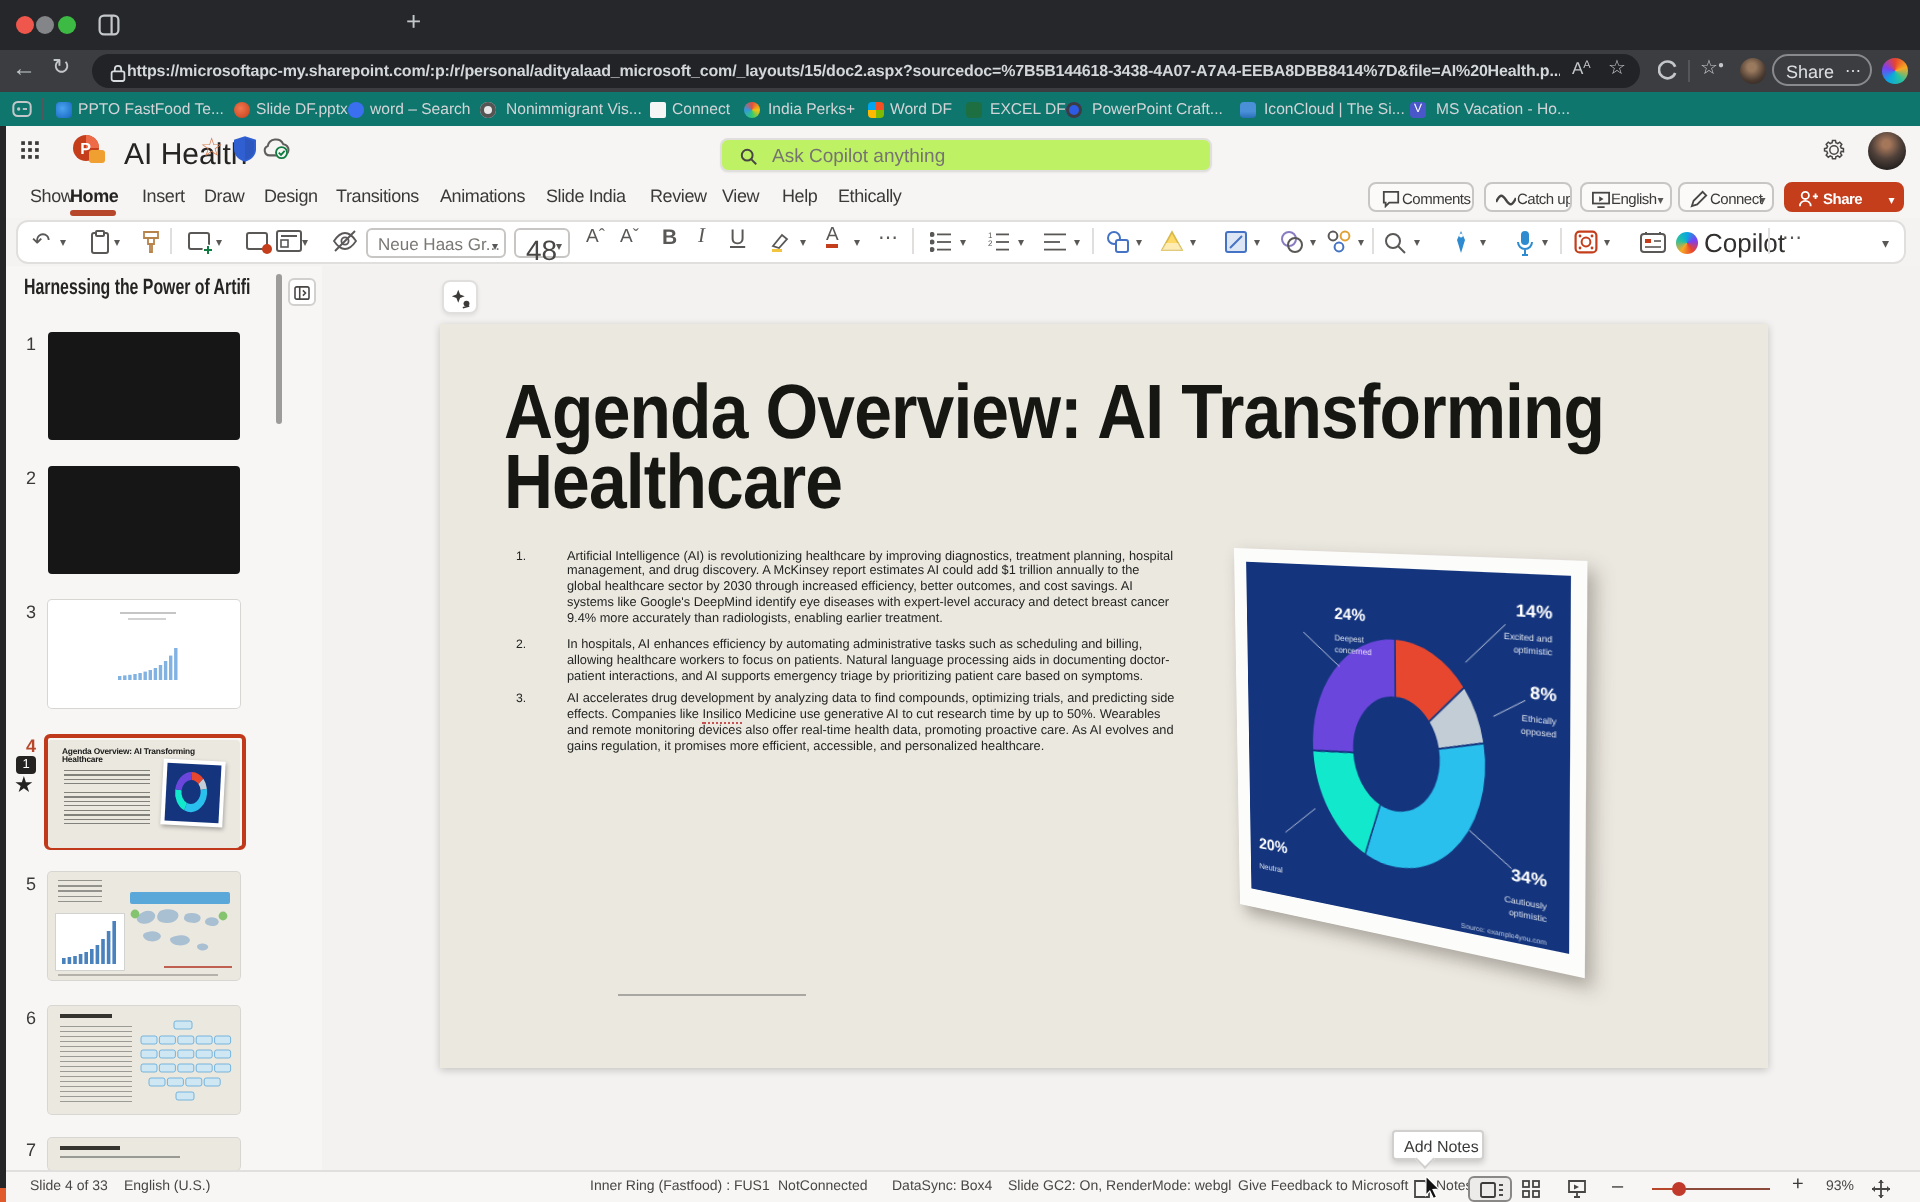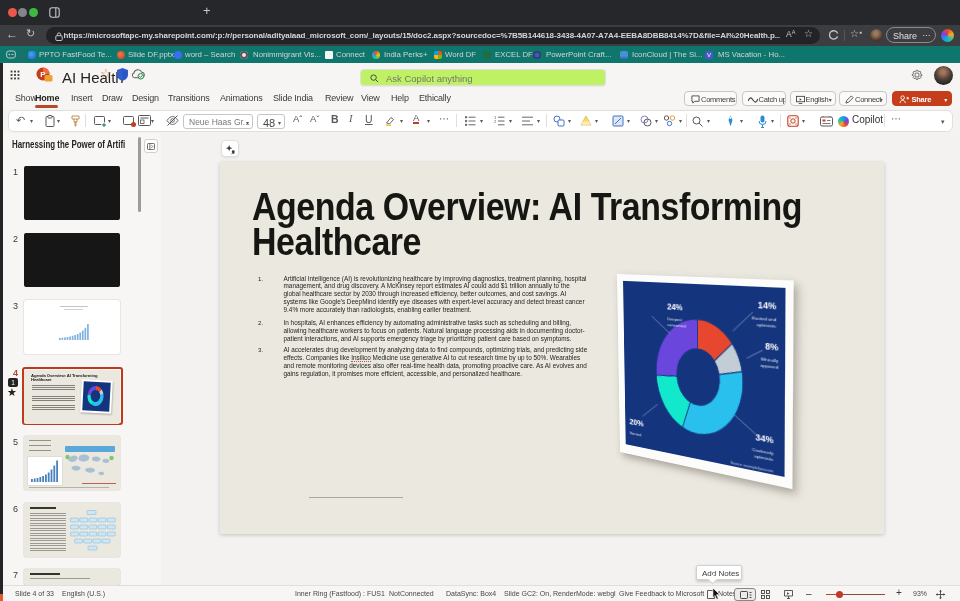--- a/index.html
+++ b/index.html
@@ -220,21 +220,21 @@
   <svg class="abs" style="left:166px;top:5px" width="13" height="11" viewBox="0 0 13 11">
       <path d="M1 5.5C3 2.5 5 1.5 6.5 1.5s3.5 1 5.5 4c-2 3-4 4-5.5 4S3 8.5 1 5.5z" fill="none" stroke="#5a5856" stroke-width="0.9"></path>
       <circle cx="6.5" cy="5.5" r="1.8" fill="none" stroke="#5a5856" stroke-width="0.9"></circle>
       <line x1="1.5" y1="10.5" x2="11.5" y2="0.5" stroke="#5a5856" stroke-width="1"></line>
     </svg>
   <div class="abs" style="left:183px;top:3.5px;width:70px;height:15px;border:1px solid #c8c6c4;border-radius:3px">
       <span style="position:absolute;left:5px;top:2.5px;font-size:8.5px;color:#7a7874;white-space:nowrap">Neue Haas Gr...</span>
       <span class="chv" style="right:3px;top:4px">▾</span>
     </div>
   <div class="abs" style="left:257px;top:3.5px;width:28px;height:15px;border:1px solid #c8c6c4;border-radius:3px">
-      <span style="position:absolute;left:5px;top:2.5px;font-size:11px;color:#484644">48</span>
+      <span style="position:absolute;left:5px;top:2.5px;font-size:14px;color:#484644">48</span>
       <span class="chv" style="right:3px;top:4px">▾</span>
     </div>
   <span class="tbi" style="left:293px;font-size:9.5px">Aˆ</span>
   <span class="tbi" style="left:310px;font-size:9.5px">Aˇ</span>
   <span class="tbi" style="left:331px;font-weight:bold;font-size:10.5px">B</span>
   <span class="tbi" style="left:349px;font-style:italic;font-size:10.5px;font-family:'Liberation Serif',serif">I</span>
   <span class="tbi" style="left:365px;text-decoration:underline;font-size:10.5px">U</span>
   <svg class="abs" style="left:385px;top:6px" width="11" height="11" viewBox="0 0 11 11">
       <path d="M1.5 7L6 1.5l2.5 2L4.5 8z" fill="none" stroke="#5a5856" stroke-width="0.9"></path>
       <path d="M1 8.5h5v1.5H1z" fill="#f2c53d"></path>
@@ -329,21 +329,21 @@
     </svg>
     <span class="chv" style="left:802px">▾</span>
   <svg class="abs" style="left:820px;top:5px" width="13" height="12" viewBox="0 0 13 12">
       <rect x="0.5" y="2" width="12" height="9" rx="1.5" fill="none" stroke="#5a5856"></rect>
       <path d="M3 2V1M10 2V1" stroke="#5a5856"></path>
       <rect x="2.5" y="4.5" width="3" height="2" fill="#c43e1c"></rect>
       <line x1="7" y1="5.5" x2="10.5" y2="5.5" stroke="#5a5856" stroke-width="0.8"></line>
       <line x1="2.5" y1="8.5" x2="10.5" y2="8.5" stroke="#5a5856" stroke-width="0.8"></line>
     </svg>
   <span class="abs" style="left:838px;top:5.5px;width:11px;height:11px;border-radius:50%;background:conic-gradient(#0aa7e0,#7c3ff2,#e8432e,#f7a823,#27c2a0,#0aa7e0)"></span>
-  <span class="tbi" style="left:852px;top:3.5px;font-size:10px;color:#32302e">Copilot</span>
+  <span class="tbi" style="left:852px;top:3.5px;font-size:13px;color:#32302e">Copilot</span>
   <div class="tsep" style="left:884px"></div>
   <span class="tbi" style="left:891px;letter-spacing:0.5px">⋯</span>
   <span class="chv" style="left:941px;top:8px;font-size:7px">▾</span>
 </div>
 
 <div class="abs" id="work" style="left:0;top:133px;width:960px;height:452px;background:#f3f2f0"></div>
 <div class="abs" id="panel" style="left:0;top:133px;width:161px;height:452px;background:#f7f6f5">
   <div class="abs" style="left:12px;top:5px;font-size:11px;font-weight:bold;color:#252423;white-space:nowrap;transform:scaleX(0.72);transform-origin:0 0">Harnessing the Power of Artifi</div>
 </div>
 <div class="abs" style="left:137.8px;top:137px;width:3.6px;height:75px;background:#9d9c9b;border-radius:2px"></div>

